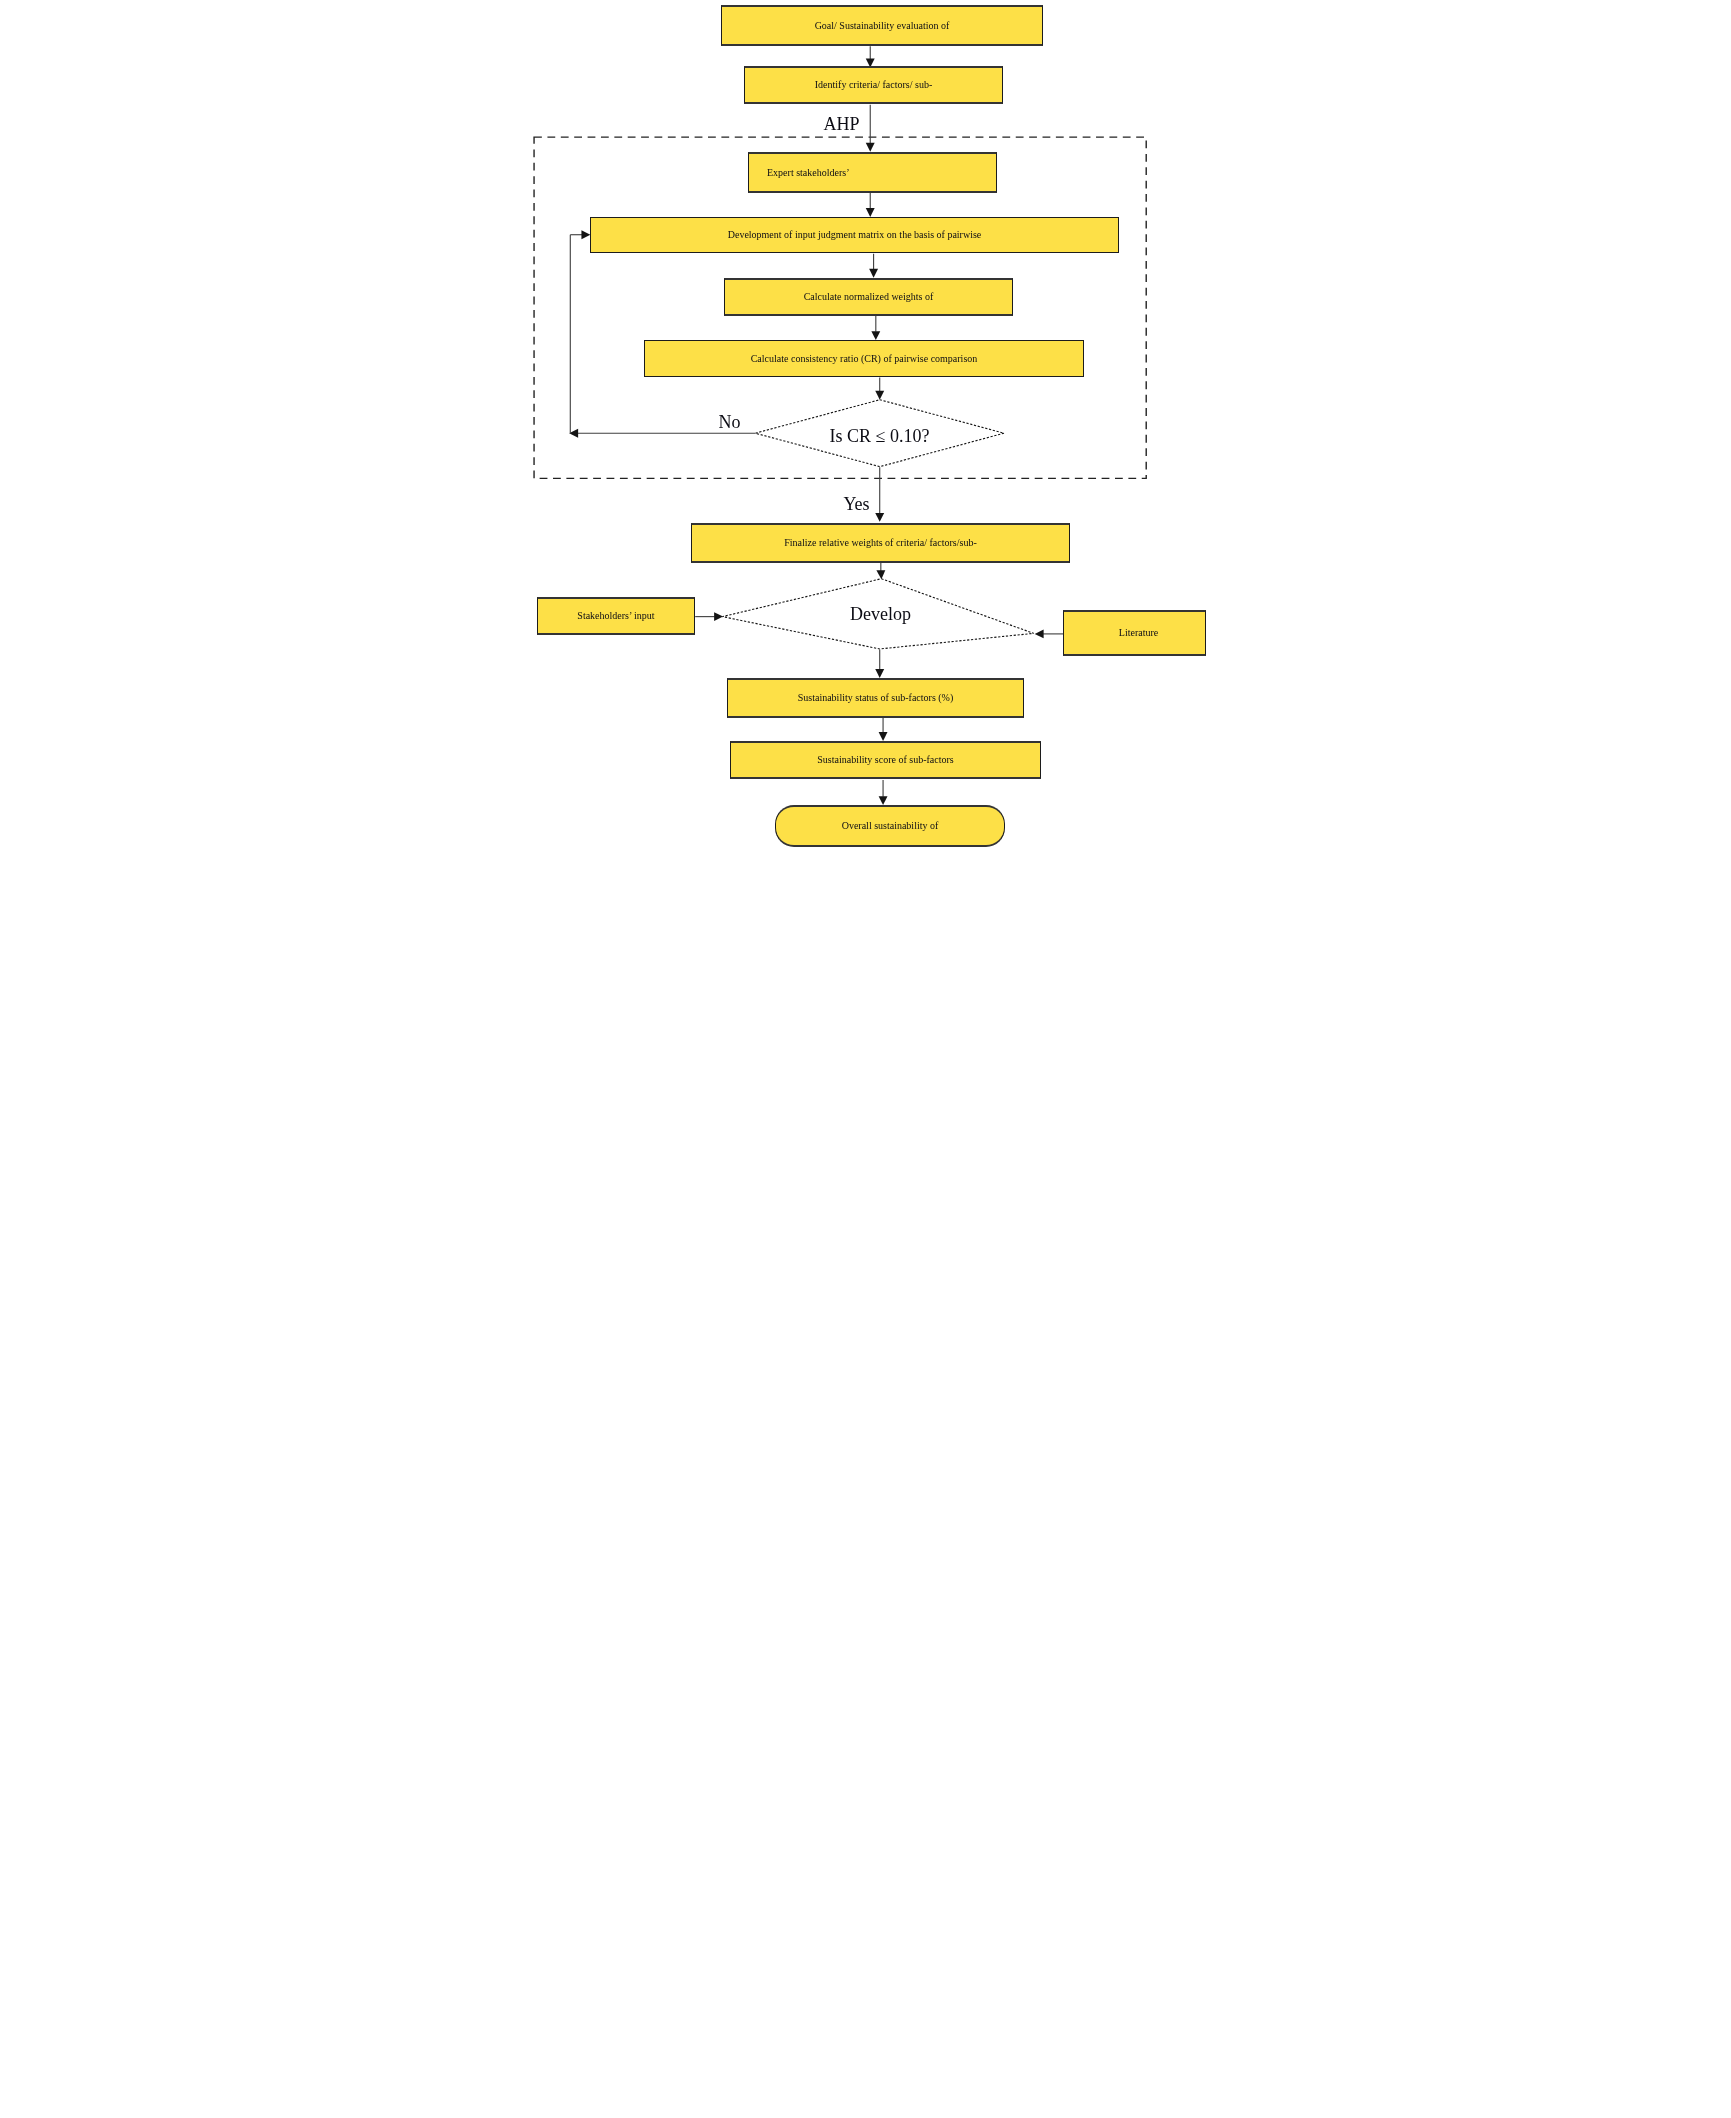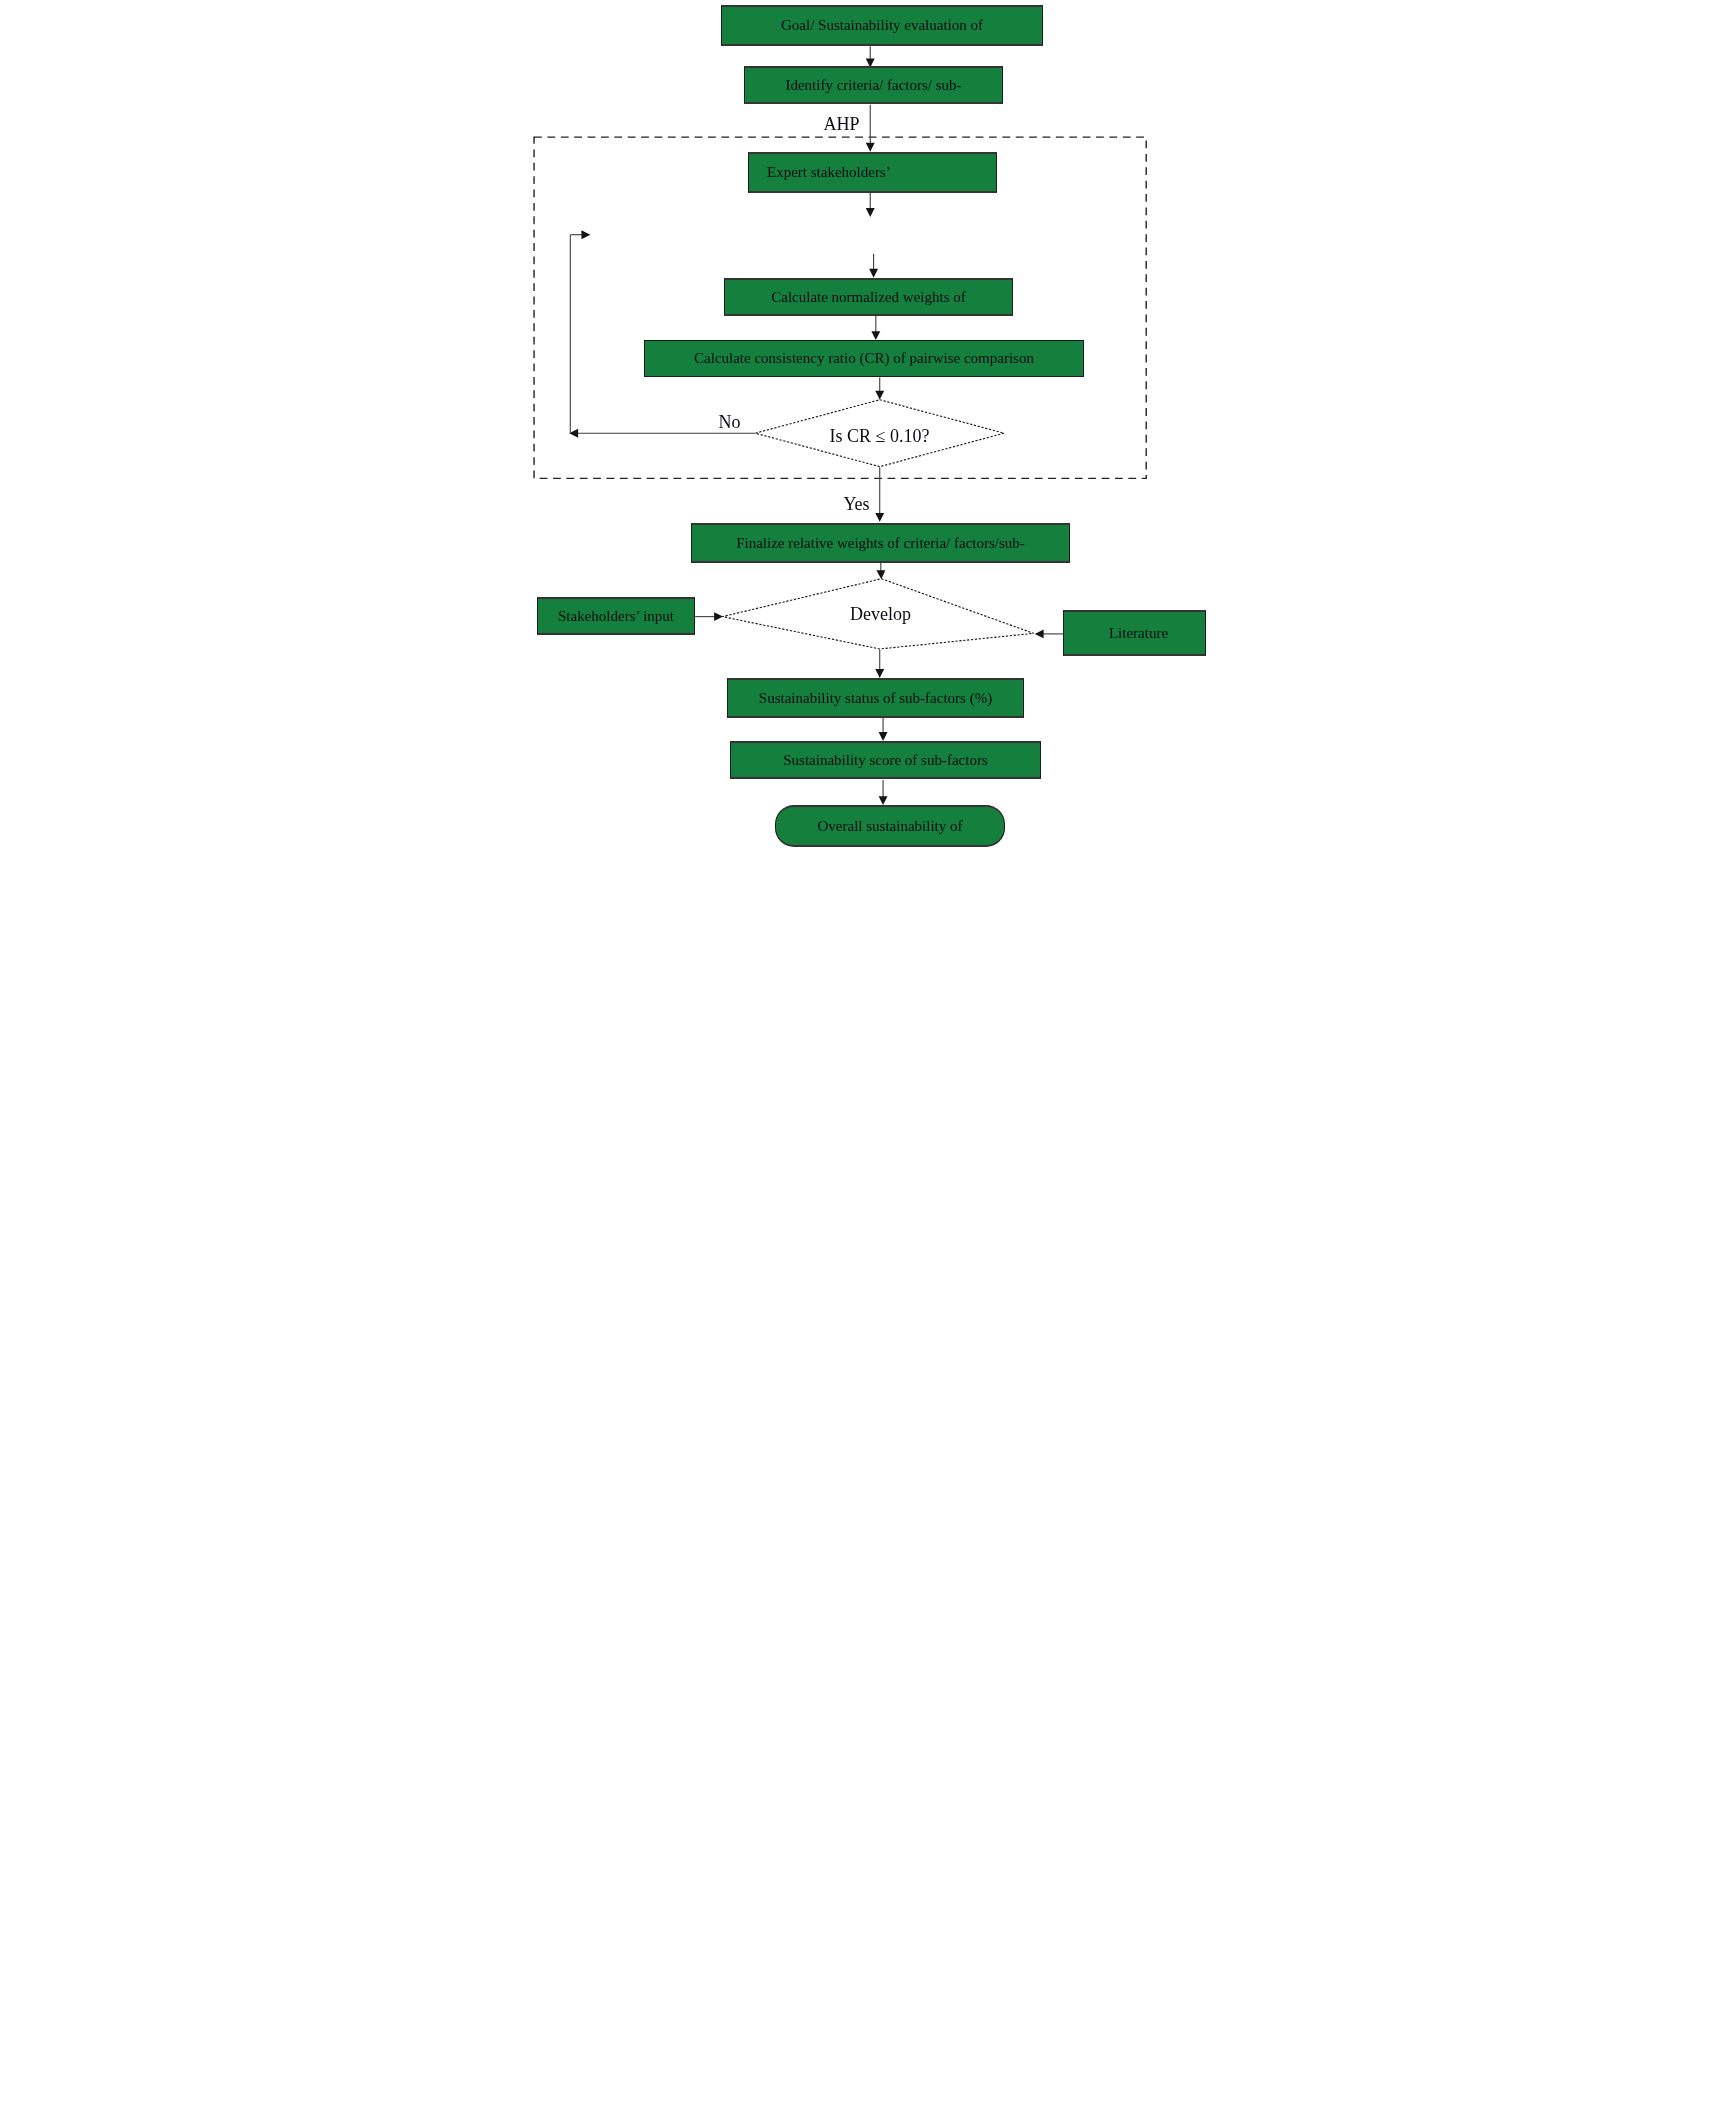--- a/index.html
+++ b/index.html
@@ -12,23 +12,23 @@
     font-family:"Liberation Serif", serif;
     color:#0c0c14;
     overflow:hidden;
   }
   svg.layer{position:absolute;left:0;top:0;width:693px;height:848px;}
   .node{
     position:absolute;
     display:flex;align-items:center;justify-content:center;
     text-align:center;
     box-sizing:border-box;
-    background:#15803d;
+    background:#fde047;
     border:1.1px solid #1c1c1c;
-    font-size:15px;line-height:1.12;
+    font-size:10px;line-height:1.12;
   }
   .heavy{border-top:2.2px solid #343434;border-bottom:2.2px solid #343434;}
   .left-align{justify-content:flex-start;text-align:left;padding-left:18px;}
   .lbl,.dtext{
     position:absolute;
     display:flex;align-items:center;justify-content:center;
     font-size:18px;white-space:nowrap;
   }
   .conn{stroke:#3f3f3f;stroke-width:2;fill:none;}
   .head{fill:#141414;stroke:none;}
@@ -118,20 +118,21 @@
       <polygon class="head" points="645,1428 661,1428 653,1444"></polygon>
     </g>
   </svg>
 
   <div class="node heavy" style="left:202px;top:5px;width:322px;height:41px;">Goal/ Sustainability evaluation of</div>
 
   <div class="node heavy" style="left:225px;top:66px;width:259px;height:38px;">Identify criteria/ factors/ sub-</div>
 
   <div class="node heavy left-align" style="left:229px;top:152px;width:249px;height:41px;">Expert stakeholders’</div>
 
+  <div class="node" style="left:71px;top:217px;width:529px;height:36px;">Development of input judgment matrix on the basis of pairwise</div>
 
   <div class="node heavy" style="left:205px;top:278px;width:289px;height:38px;">Calculate normalized weights of</div>
 
   <div class="node" style="left:125px;top:340px;width:440px;height:37px;">Calculate consistency ratio (CR) of pairwise comparison</div>
 
   <div class="node heavy" style="left:172px;top:523px;width:379px;height:40px;">Finalize relative weights of criteria/ factors/sub-</div>
 
   <div class="node heavy" style="left:18px;top:597px;width:158px;height:38px;">Stakeholders’ input</div>
 
   <div class="node heavy" style="left:544px;top:610px;width:143px;height:46px;padding-left:8px;">Literature</div>

